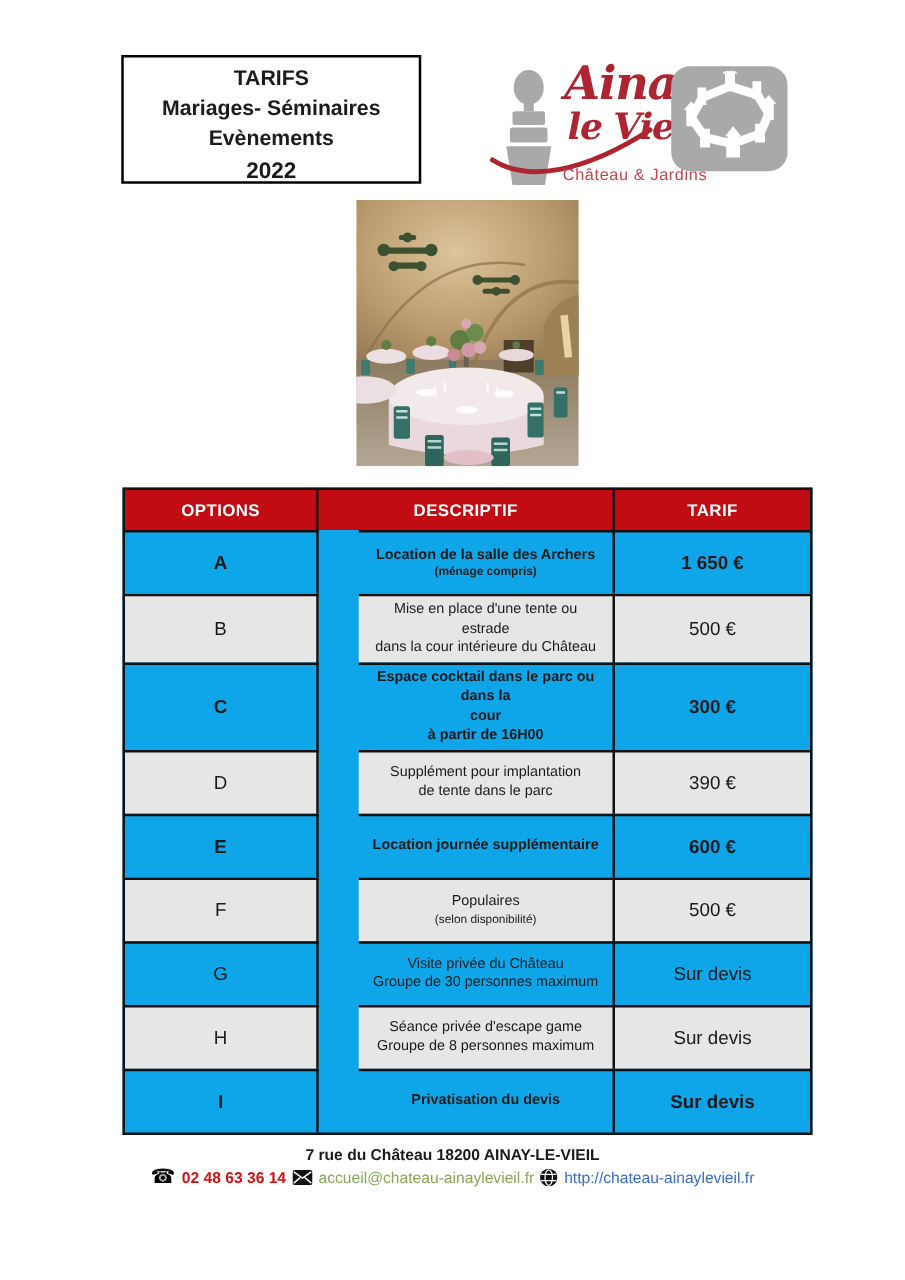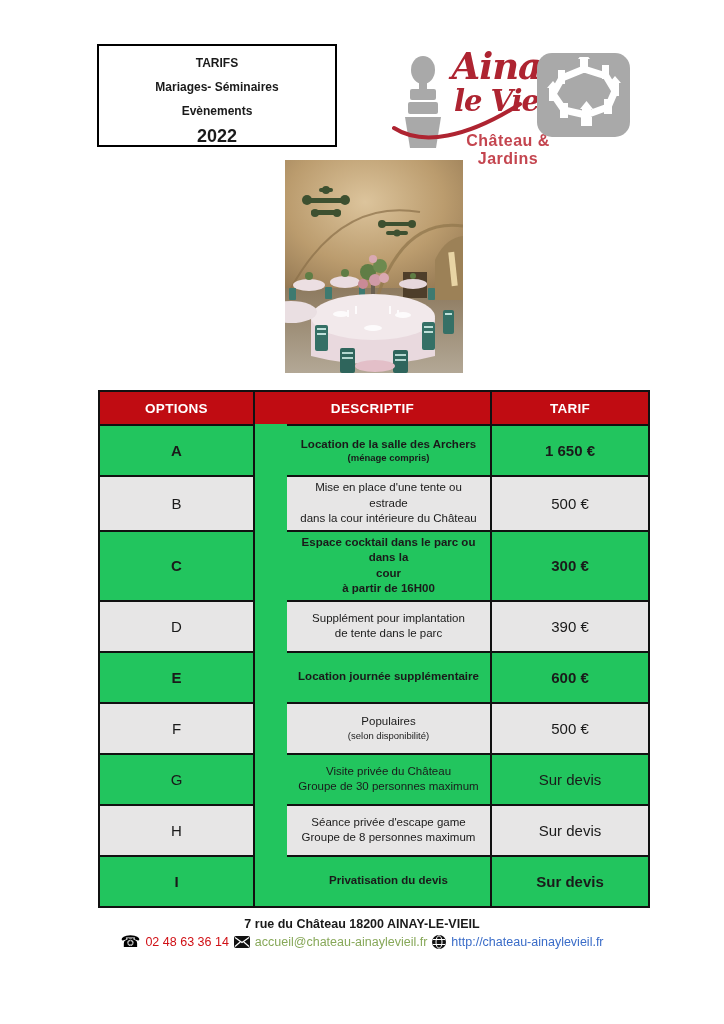--- a/index.html
+++ b/index.html
@@ -5,50 +5,50 @@
   html,body{margin:0;padding:0;}
   body{
     width:724px;height:1024px;background:#ffffff;position:relative;
     font-family:"Liberation Sans",sans-serif;color:#1a1a1a;overflow:hidden;
   }
   
   .title-box{
     position:absolute;left:97px;top:44px;width:240px;height:103px;
     border:2px solid #000;box-sizing:border-box;text-align:center;padding-top:5px;
   }
-  .tb-line{font-weight:700;font-size:12px;line-height:24px;}
+  .tb-line{font-weight:700;font-size:17px;line-height:24px;}
   .tb-line.year{font-size:18px;line-height:26px;text-align:center;}
 
   
   .logo{position:absolute;left:392px;top:46px;width:240px;height:108px;}
   .topiary{position:absolute;left:6px;top:8px;}
   .swash{position:absolute;left:0;top:0;pointer-events:none;}
   .logo-script{
     position:absolute;left:52px;top:0;width:125px;color:var(--brand-red);
     font-family:"DejaVu Serif",serif;font-style:italic;text-align:center;
   }
   .script1{font-size:37px;line-height:40px;font-weight:700;letter-spacing:-1px;}
   .script2{font-size:29px;line-height:30px;font-weight:700;letter-spacing:-1px;}
   .tagline{
     position:absolute;left:46px;top:86px;width:140px;text-align:center;
-    font-size:16px;color:#c4454f;letter-spacing:.5px;font-family:"Liberation Sans",sans-serif;font-weight:bold;
+    font-size:13px;color:#c4454f;letter-spacing:.5px;font-family:"Liberation Sans",sans-serif;
   }
   .castle{
     position:absolute;right:2px;top:7px;width:93px;height:84px;
     background:var(--brand-gray);border-radius:15px;
     display:flex;align-items:center;justify-content:center;
   }
 
   
   .photo{position:absolute;left:285px;top:160px;width:178px;height:213px;}
 
   
   .price-table{
     position:absolute;left:98px;top:390px;width:552px;
-    border:2px solid #111;box-sizing:border-box;background:#22c55e;
+    border:2px solid #111;box-sizing:border-box;background:#0ea5e9;
   }
   .thead,.trow{display:grid;grid-template-columns:155px 237px 156px;}
   .cell{
     box-sizing:border-box;display:flex;flex-direction:column;
     align-items:center;justify-content:center;text-align:center;
   }
   .cell.c1,.cell.c2{border-right:2px solid #111;}
   .thead .cell{
     background:var(--header-bg);color:#fff;font-weight:700;font-size:13.5px;
     height:32px;letter-spacing:.3px;
@@ -61,21 +61,21 @@
   .desc .small{font-size:9.5px;line-height:1.3;}
   .price{font-size:15px;}
 
   
   .footer{position:absolute;left:0;right:0;top:906px;text-align:center;}
   .addr{font-weight:700;font-size:12.5px;margin-top:11px;}
   .contact{
     margin-top:4px;font-size:12.5px;
     display:flex;justify-content:center;align-items:center;gap:5px;
   }
-  .phone{color:var(--phone-red);font-weight:400;}
+  .phone{color:var(--phone-red);font-weight:700;}
   .email{color:var(--email-green);text-decoration:none;}
   .website{color:var(--web-blue);text-decoration:none;}
   .phone-glyph{font-size:16px;line-height:12px;color:#000;}
   .icon-svg{display:inline-block;vertical-align:-2px;}
 </style>
 </head>
 <body>
 
 <div class="title-box">
   <div class="tb-line">TARIFS</div>

